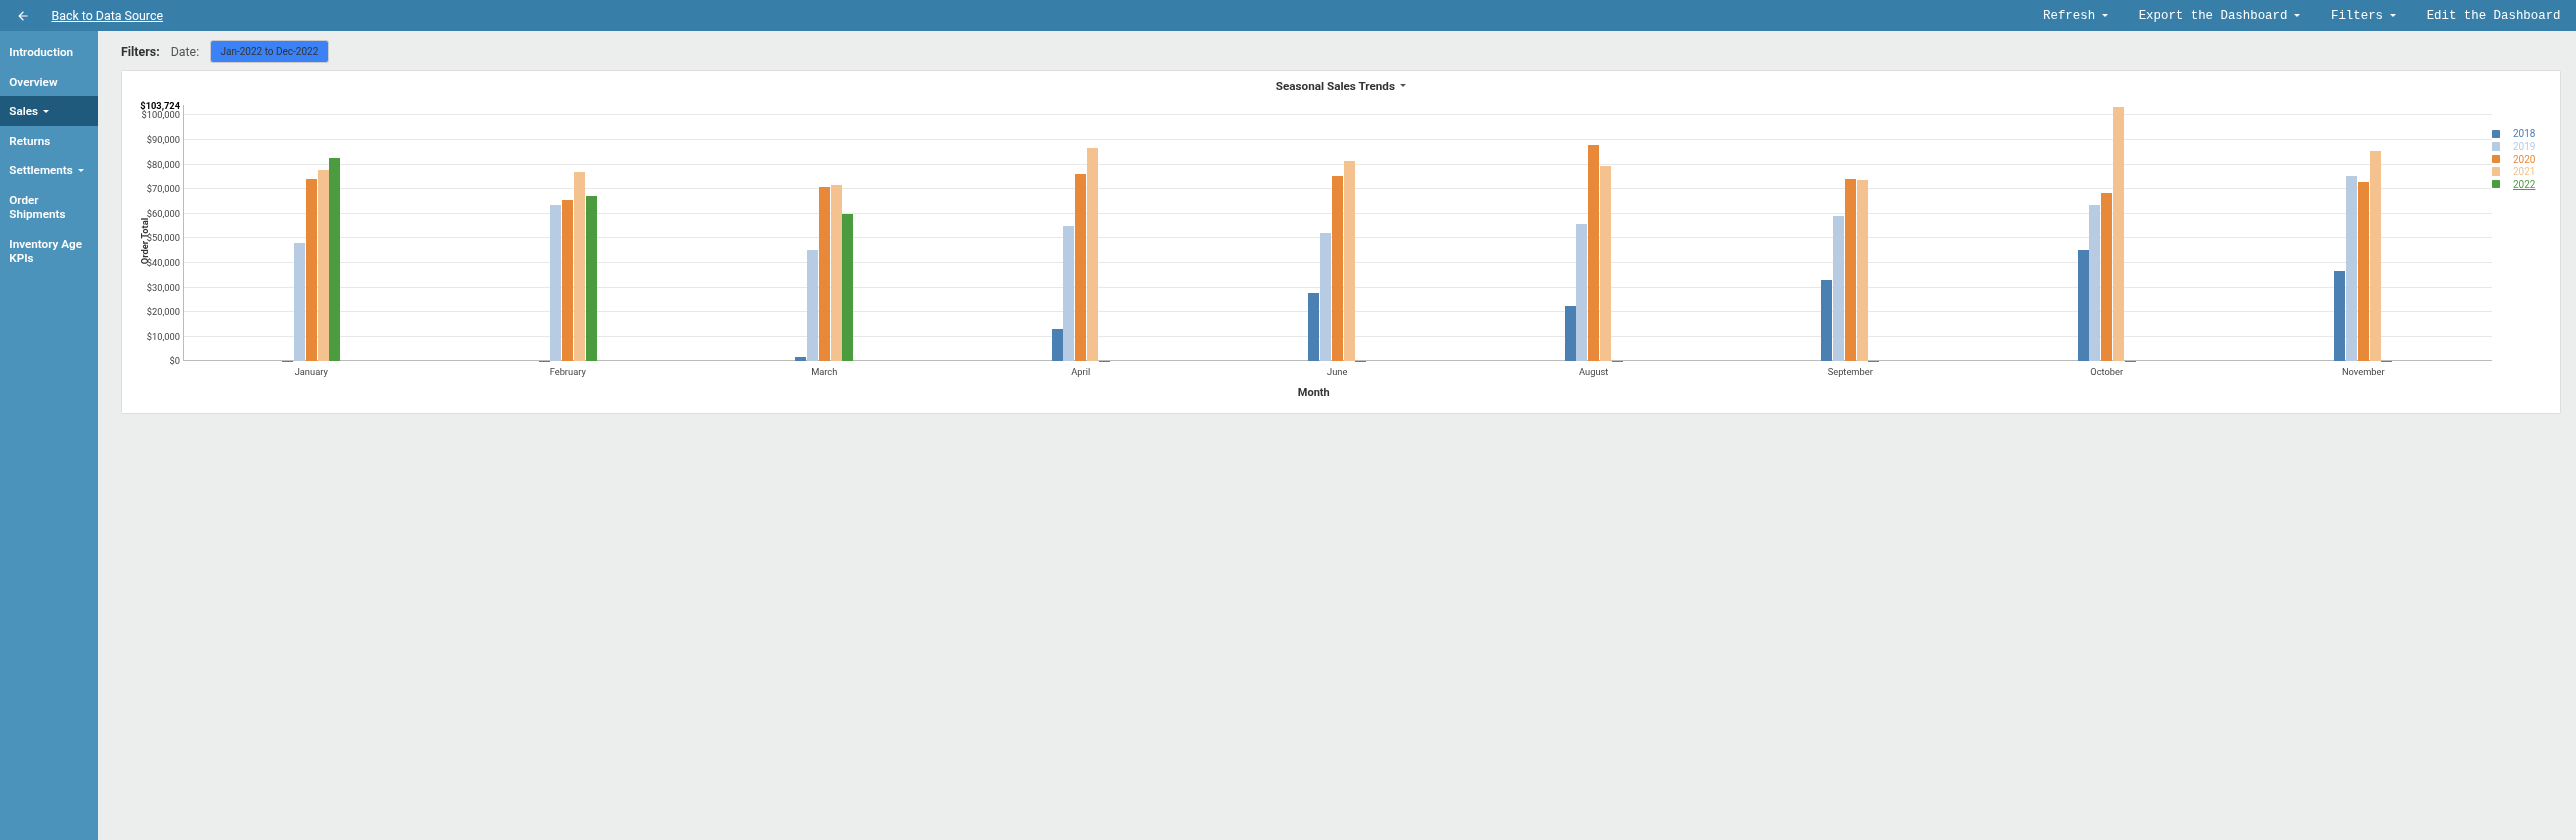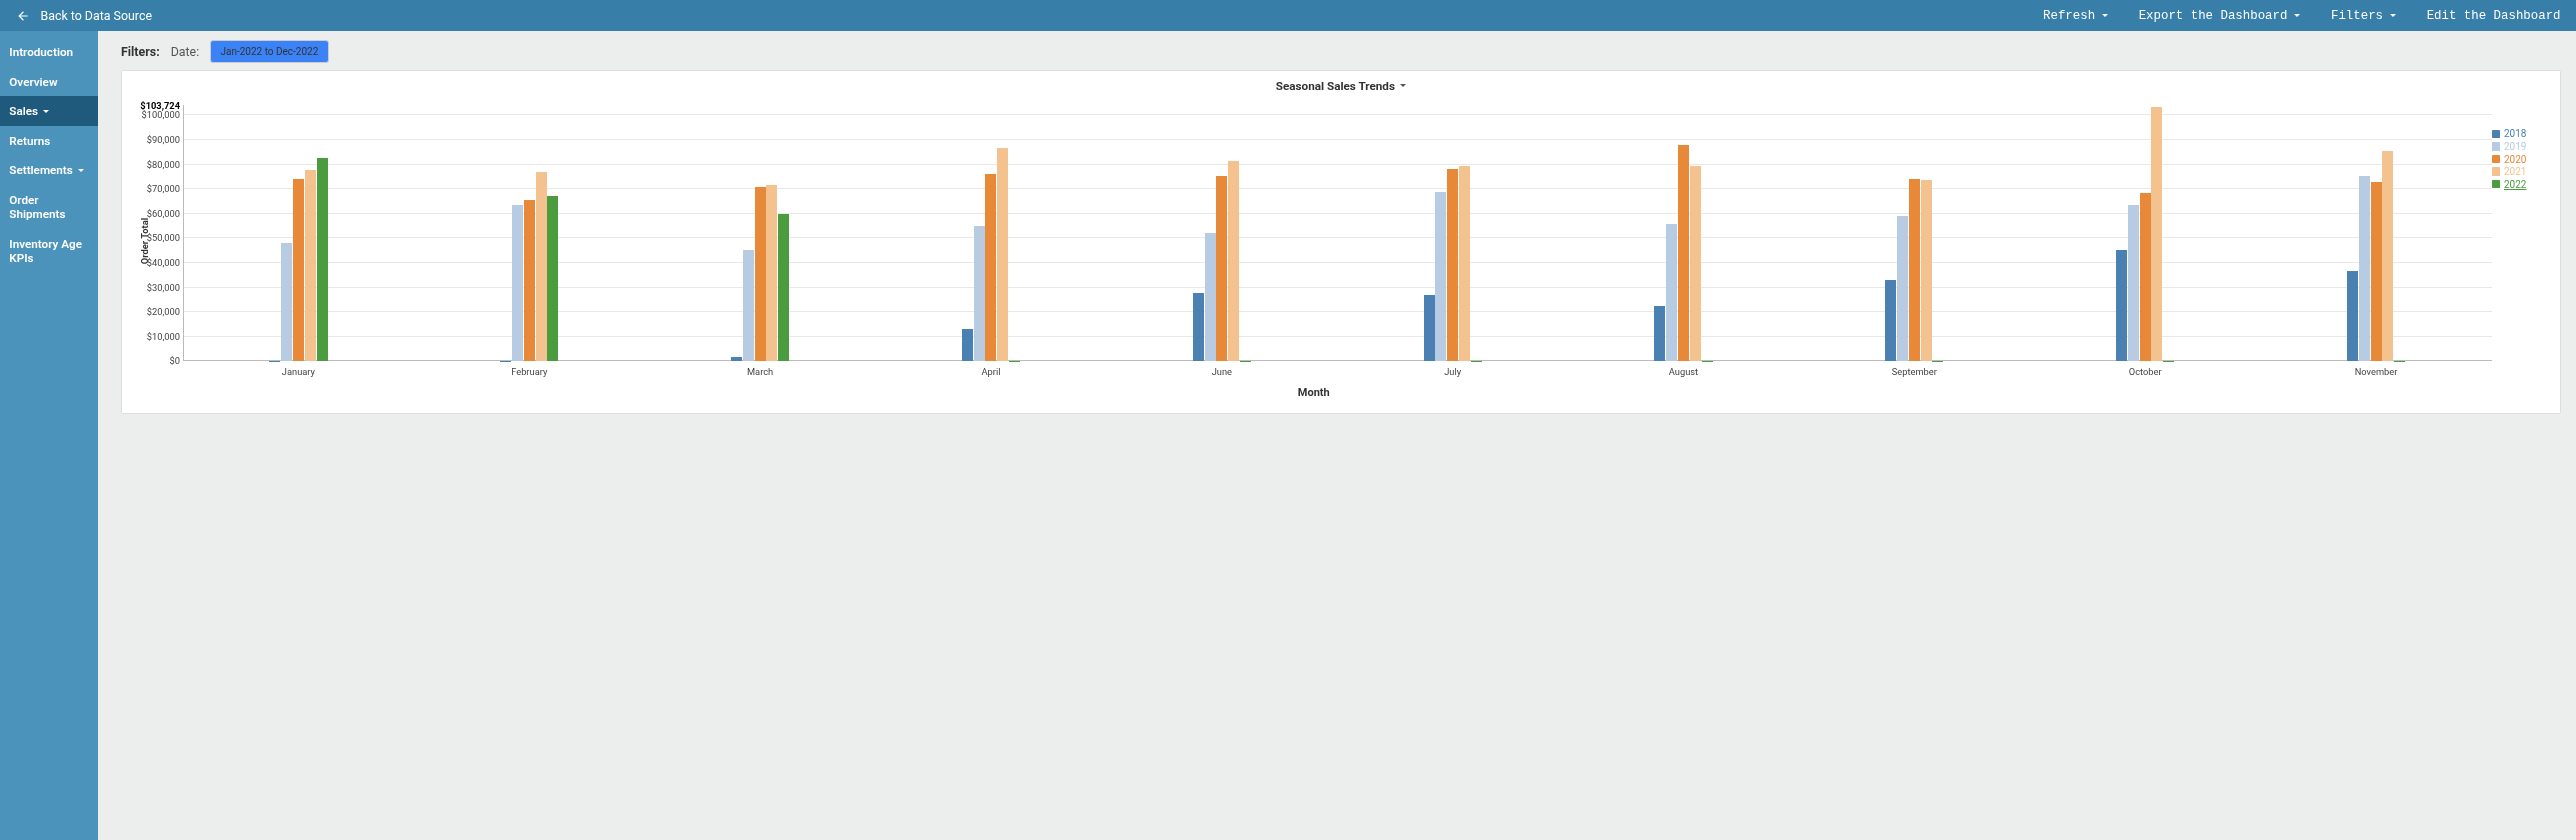--- a/index.html
+++ b/index.html
@@ -1,18 +1,18 @@
 <!DOCTYPE html>
 <html style="font-size:12.4px"><head>
 <meta charset="utf-8">
 <style>
   * { box-sizing: border-box; margin: 0; padding: 0; }
   body { font-family: -apple-system, BlinkMacSystemFont, "Segoe UI", Roboto, "Helvetica Neue", Arial, sans-serif; background: #f5f5f5; color: #333; }
   .topbar { background: #377fa9; color: #fff; height: 31px; display: flex; align-items: center; padding: 0 15.5px; font-size: 12.4px; }
-  .topbar .left { display: flex; align-items: flex-start; gap: 11px; }
+  .topbar .left { display: flex; align-items: flex-start; gap: 22px; text-decoration: underline; }
   .topbar .right { margin-left: auto; display: flex; gap: 31px; align-items: center; }
   .topbar .menu-item { color: #fff; cursor: pointer; display: flex; align-items: center; gap: 5px; font-family: Liberation Mono, monospace; }
   .caret { width: 0; height: 0; border-left: 3.1px solid transparent; border-right: 3.1px solid transparent; border-top: 3.9px solid #fff; display: inline-block; margin-left: 1.6px; }
   .arrow-left { display: inline-block; }
   .arrow-left svg { width: 14px; height: 14px; vertical-align: middle; }
   .main { display: flex; height: calc(100vh - 31px); }
   .sidebar { width: 98px; background: #4c93bc; color: #fff; flex-shrink: 0; padding-top: 6.2px; }
   .sidebar .nav-item { padding: 7.8px 9.3px; font-size: 11.7px; font-weight: 600; cursor: pointer; display: flex; align-items: center; gap: 4.7px; line-height: 1.2; }
   .sidebar .nav-item.active { background: #1f5a7c; }
   .sidebar .nav-caret { width: 0; height: 0; border-left: 3.1px solid transparent; border-right: 3.1px solid transparent; border-top: 3.9px solid #fff; display: inline-block; }
@@ -21,21 +21,21 @@
   .filters-row .label-strong { font-weight: 700; }
   .filters-row .label-date { color: #555; }
   .date-chip { background: #3b82f6; border: 0.8px solid #ccc; border-radius: 3.1px; padding: 4.7px 9.3px; font-size: 10px; cursor: pointer; }
   .chart-card { background: #fff; border: 0.8px solid #ddd; border-radius: 1.6px; padding: 6.2px 14px 14px 14px; position: relative; }
   .chart-title-row { text-align: center; margin-bottom: 4.7px; }
   .chart-title { font-weight: 700; font-size: 11.7px; color: #333; display: inline-flex; align-items: center; gap: 4.7px; cursor: pointer; }
   .chart-title .dd-caret { width: 0; height: 0; border-left: 3.1px solid transparent; border-right: 3.1px solid transparent; border-top: 3.9px solid #555; display: inline-block; }
   .chart-body { display: flex; }
   .plot-wrap { flex: 1; position: relative; }
   .legend { width: 54px; padding-top: 31px; font-size: 10px; }
-  .legend-item { display: flex; align-items: center; gap: 4px; margin-bottom: 1.6px; cursor: pointer; }
+  .legend-item { display: flex; align-items: center; gap: 13px; margin-bottom: 1.6px; cursor: pointer; }
   .legend-sw { width: 8.5px; height: 8.5px; border-radius: 0.8px; }
   .plot { position: relative; height: 287px; margin-left: 47px; }
   .y-axis-label { position: absolute; left: -39px; top: 50%; transform: translate(-50%, -50%) rotate(-90deg); font-size: 9.3px; font-weight: 700; color: #333; white-space: nowrap; }
   .x-axis-label { text-align: center; font-size: 11px; font-weight: 700; color: #333; margin-top: 1.6px; }
   .grid { position: absolute; left: 0; right: 0; top: 7.8px; bottom: 23px; border-left: 0.8px solid #bbb; border-bottom: 0.8px solid #bbb; }
   .gridline { position: absolute; left: 0; right: 0; border-top: 0.8px solid #e8e8e8; }
   .y-tick { position: absolute; left: -54px; width: 50px; text-align: right; font-size: 9.3px; color: #444; transform: translateY(-50%); }
   .y-tick.max-tick { font-weight: 700; color: #000; }
   .bars-area { position: absolute; left: 0; right: 0; top: 7.8px; bottom: 23px; display: flex; }
   .month-group { flex: 1; display: flex; align-items: flex-end; justify-content: center; gap: 0.8px; padding: 0 4.7px; position: relative; }
@@ -177,28 +177,20 @@
                 </div>
                 <div class="month-group">
                   <div class="bar" style="height: 26.5127%; background: rgb(75, 128, 179);"></div>
                   <div class="bar" style="height: 50.133%; background: rgb(183, 204, 226);"></div>
                   <div class="bar" style="height: 72.3073%; background: rgb(232, 137, 58);"></div>
                   <div class="bar" style="height: 78.0919%; background: rgb(243, 194, 143);"></div>
                   <div class="bar" style="height: 0.289229%; background: rgb(75, 155, 63);"></div>
                   <div class="x-tick">June</div>
                 </div>
                 <div class="month-group">
-                  <div class="bar" style="height: 26.0306%; background: rgb(75, 128, 179);"></div>
-                  <div class="bar" style="height: 66.0406%; background: rgb(183, 204, 226);"></div>
-                  <div class="bar" style="height: 75.1996%; background: rgb(232, 137, 58);"></div>
-                  <div class="bar" style="height: 76.1637%; background: rgb(243, 194, 143);"></div>
-                  <div class="bar" style="height: 0.289229%; background: rgb(75, 155, 63);"></div>
-                  <div class="x-tick">July</div>
-                </div>
-                <div class="month-group">
                   <div class="bar" style="height: 21.6922%; background: rgb(75, 128, 179);"></div>
                   <div class="bar" style="height: 53.5074%; background: rgb(183, 204, 226);"></div>
                   <div class="bar" style="height: 84.3585%; background: rgb(232, 137, 58);"></div>
                   <div class="bar" style="height: 76.1637%; background: rgb(243, 194, 143);"></div>
                   <div class="bar" style="height: 0.289229%; background: rgb(75, 155, 63);"></div>
                   <div class="x-tick">August</div>
                 </div>
                 <div class="month-group">
                   <div class="bar" style="height: 31.8152%; background: rgb(75, 128, 179);"></div>
                   <div class="bar" style="height: 56.8817%; background: rgb(183, 204, 226);"></div>

